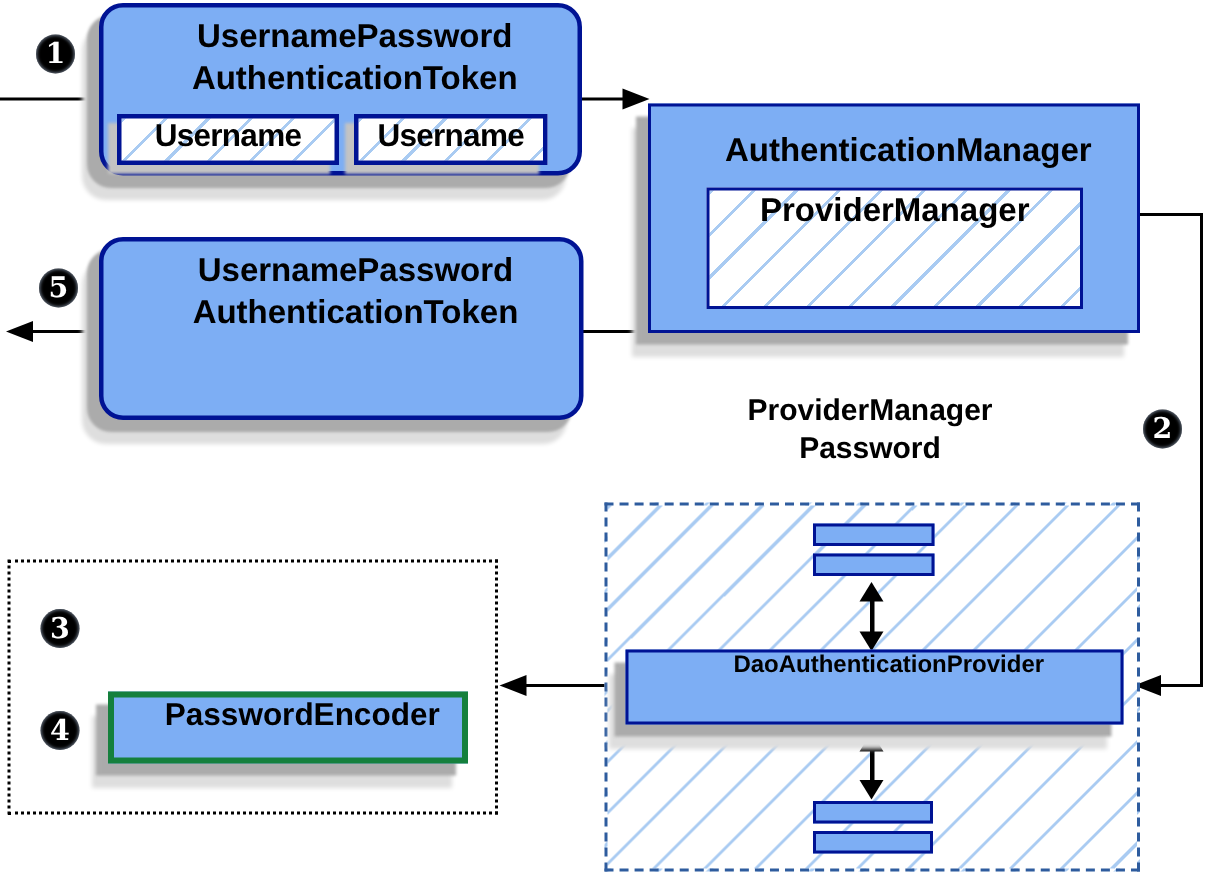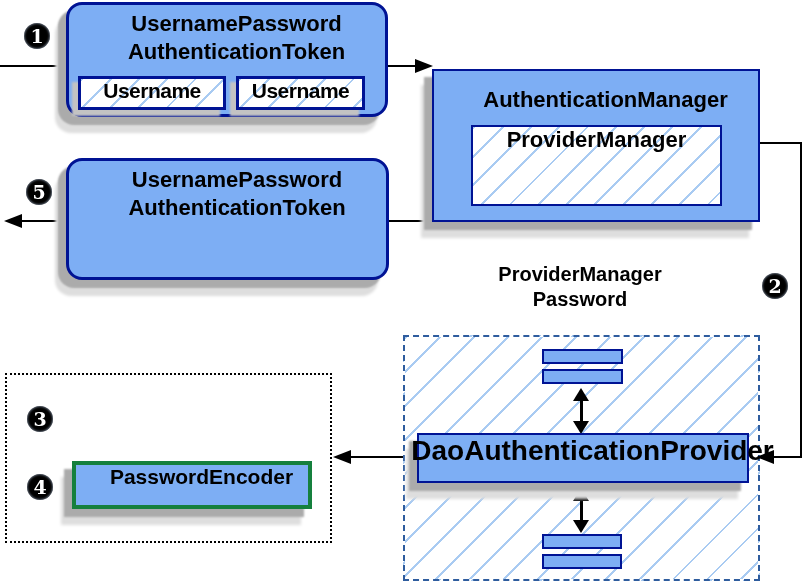--- a/index.html
+++ b/index.html
@@ -73,21 +73,21 @@
     <div class="tri-up"></div>
     <div class="vbar" style="top:10px;height:26px;"></div>
     <div class="tri-down"></div>
   </div>
   <div class="abs" style="left:572px;top:488px;width:18px;height:45px;">
     <div class="tri-up"></div>
     <div class="vbar" style="top:10px;height:25px;"></div>
     <div class="tri-down"></div>
   </div>
 
-  <div class="abs centerlabel bluefill shadow2" style="left:417px;top:433px;width:332px;height:50px;border:2px solid #001394;font-size:28px;">
+  <div class="abs centerlabel bluefill shadow2" style="left:417px;top:433px;width:332px;height:50px;border:2px solid #001394;font-size:16px;">
     <span>DaoAuthenticationProvider</span>
   </div>
 
   <div class="abs" style="left:470px;top:262px;width:220px;text-align:center;font-weight:bold;font-size:20px;line-height:25px;">
     <div>ProviderManager</div>
     <div>Password</div>
   </div>
 
   <div class="abs" style="left:5px;top:373px;width:327px;height:170px;border:2px dotted #000;"></div>
 

